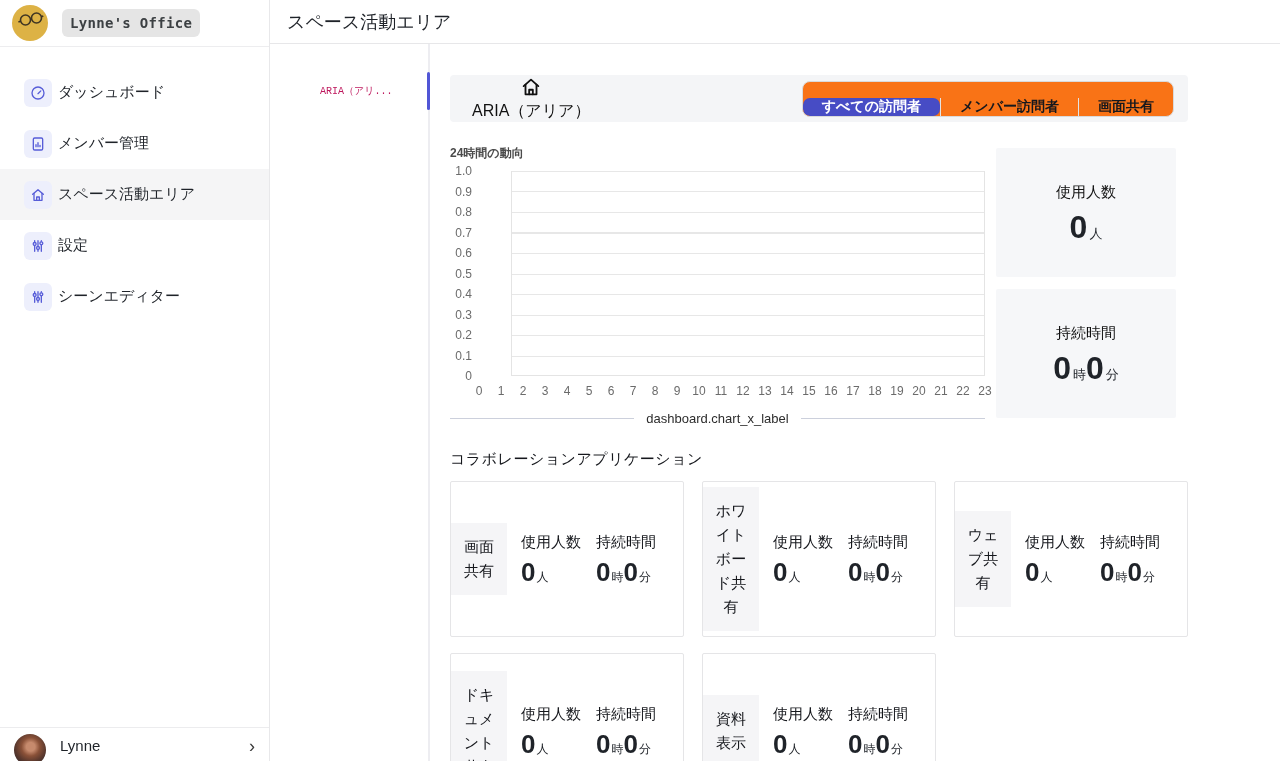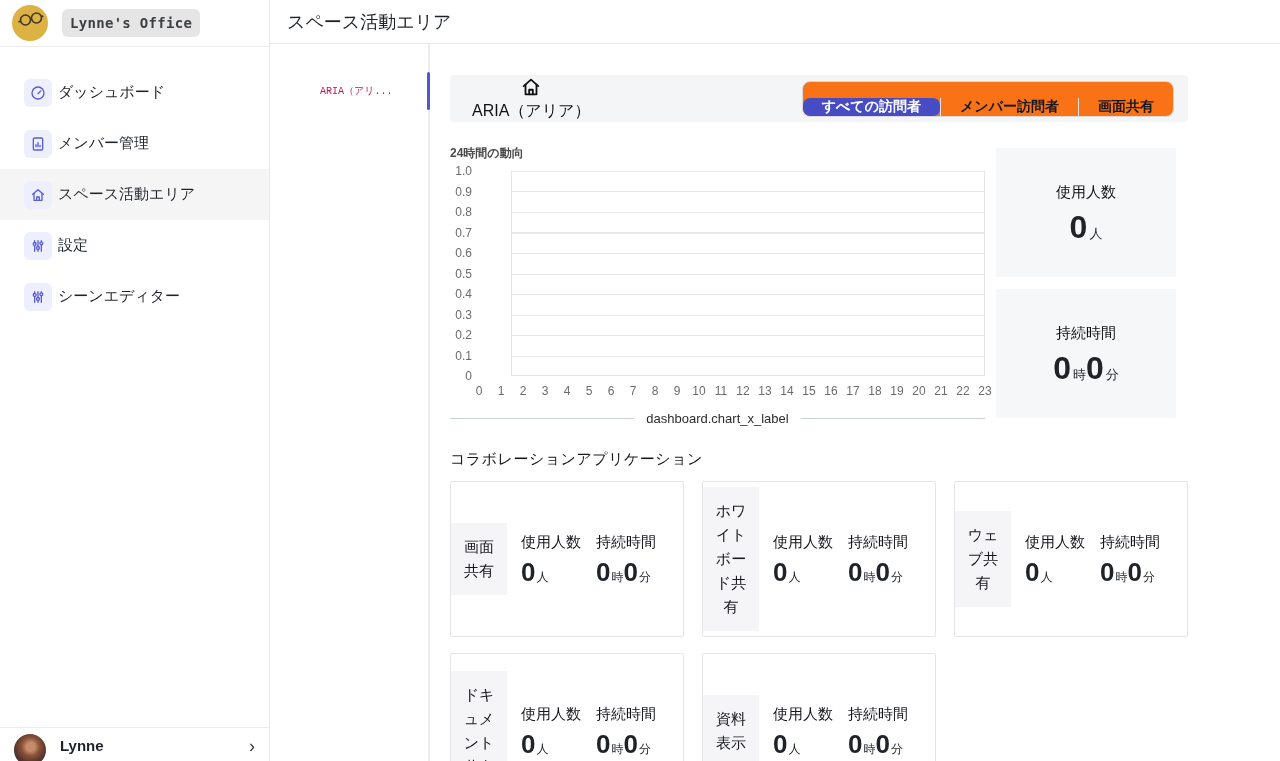--- a/index.html
+++ b/index.html
@@ -22,21 +22,21 @@
   .nav-item.active { background:#f5f5f6; }
   .nav-icon { width:28px; height:28px; border-radius:6px; background:#edeffc;
     color:#575dd8; display:flex; align-items:center; justify-content:center; flex:none; }
   .nav-icon svg { width:16px; height:16px; }
   .user-row { position:absolute; left:0; right:0; bottom:0; height:34px;
     border-top:1px solid #ececee; background:#fff; display:flex;
     align-items:flex-start; padding:6px 14px 0 14px; }
   .user-avatar { width:32px; height:32px; border-radius:50%; flex:none;
     background:
       radial-gradient(circle at 52% 40%, #c68a6d 0 17%, #8a5138 36%, #5d3a2e 58%, #35282a 82%, #262225 100%); }
-  .user-name { margin-left:14px; margin-top:3px; font-size:15px; font-weight:bold; }
+  .user-name { margin-left:14px; margin-top:3px; font-size:15px; font-weight:normal; }
   .user-chevron { margin-left:auto; margin-top:2px; font-size:18px; color:#3a3a3a; }
 
   
   .main-header { position:absolute; left:270px; top:0; right:0; height:44px;
     background:#fff; border-bottom:1px solid #e7e7e9; display:flex;
     align-items:center; padding-left:17px; font-size:18px; font-weight:500; z-index:2; }
 
   
   .content { position:absolute; left:270px; top:44px; right:0; bottom:0;
     display:flex; overflow:hidden; background:#fff; }

